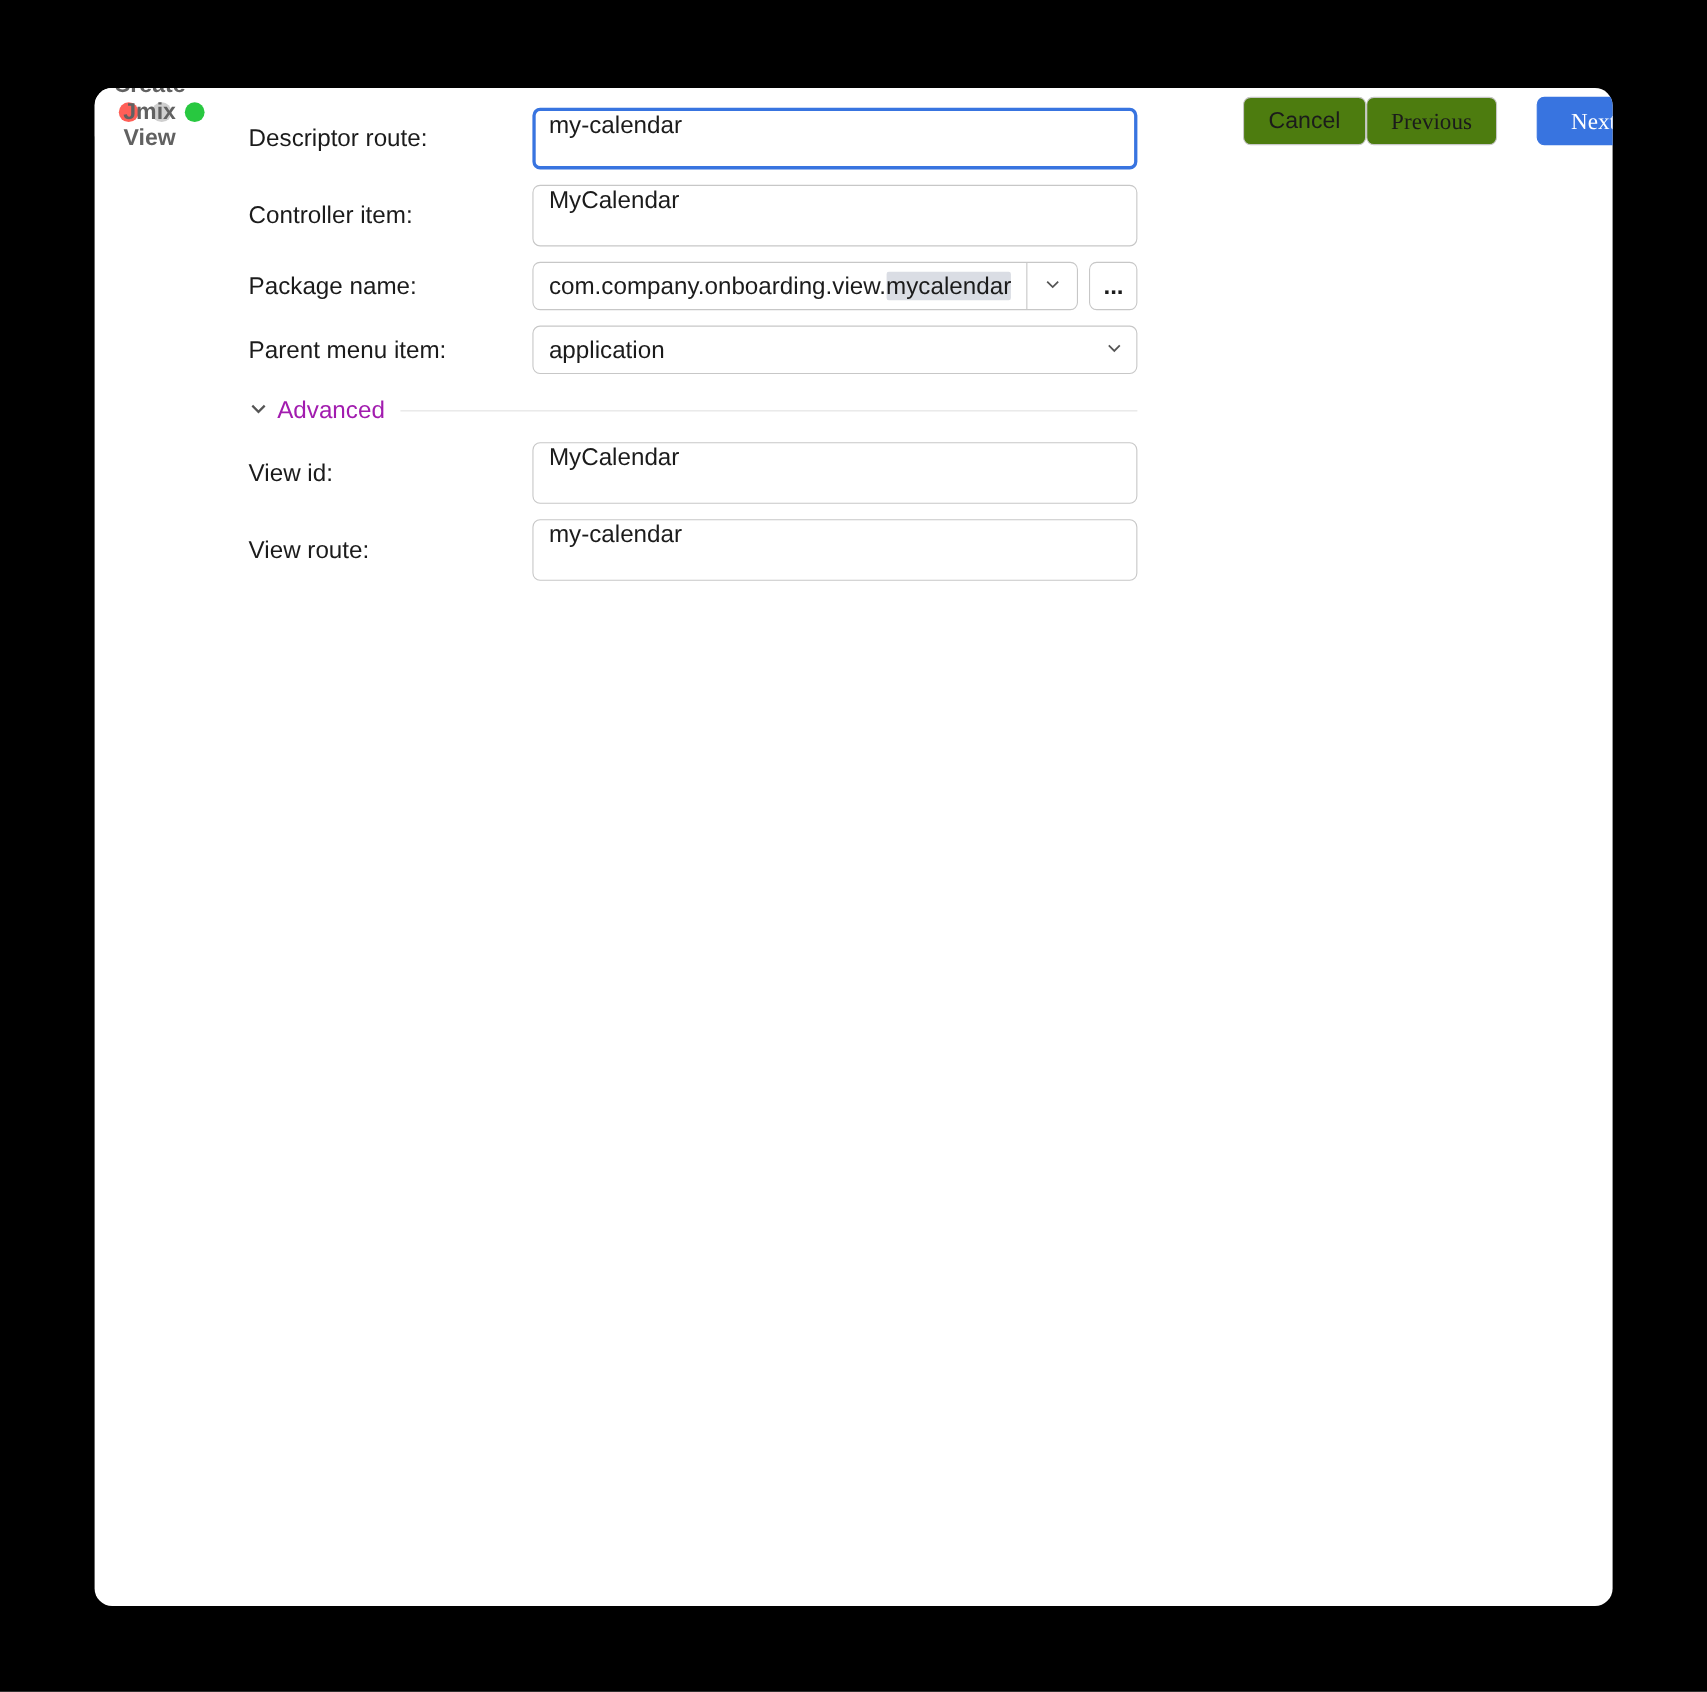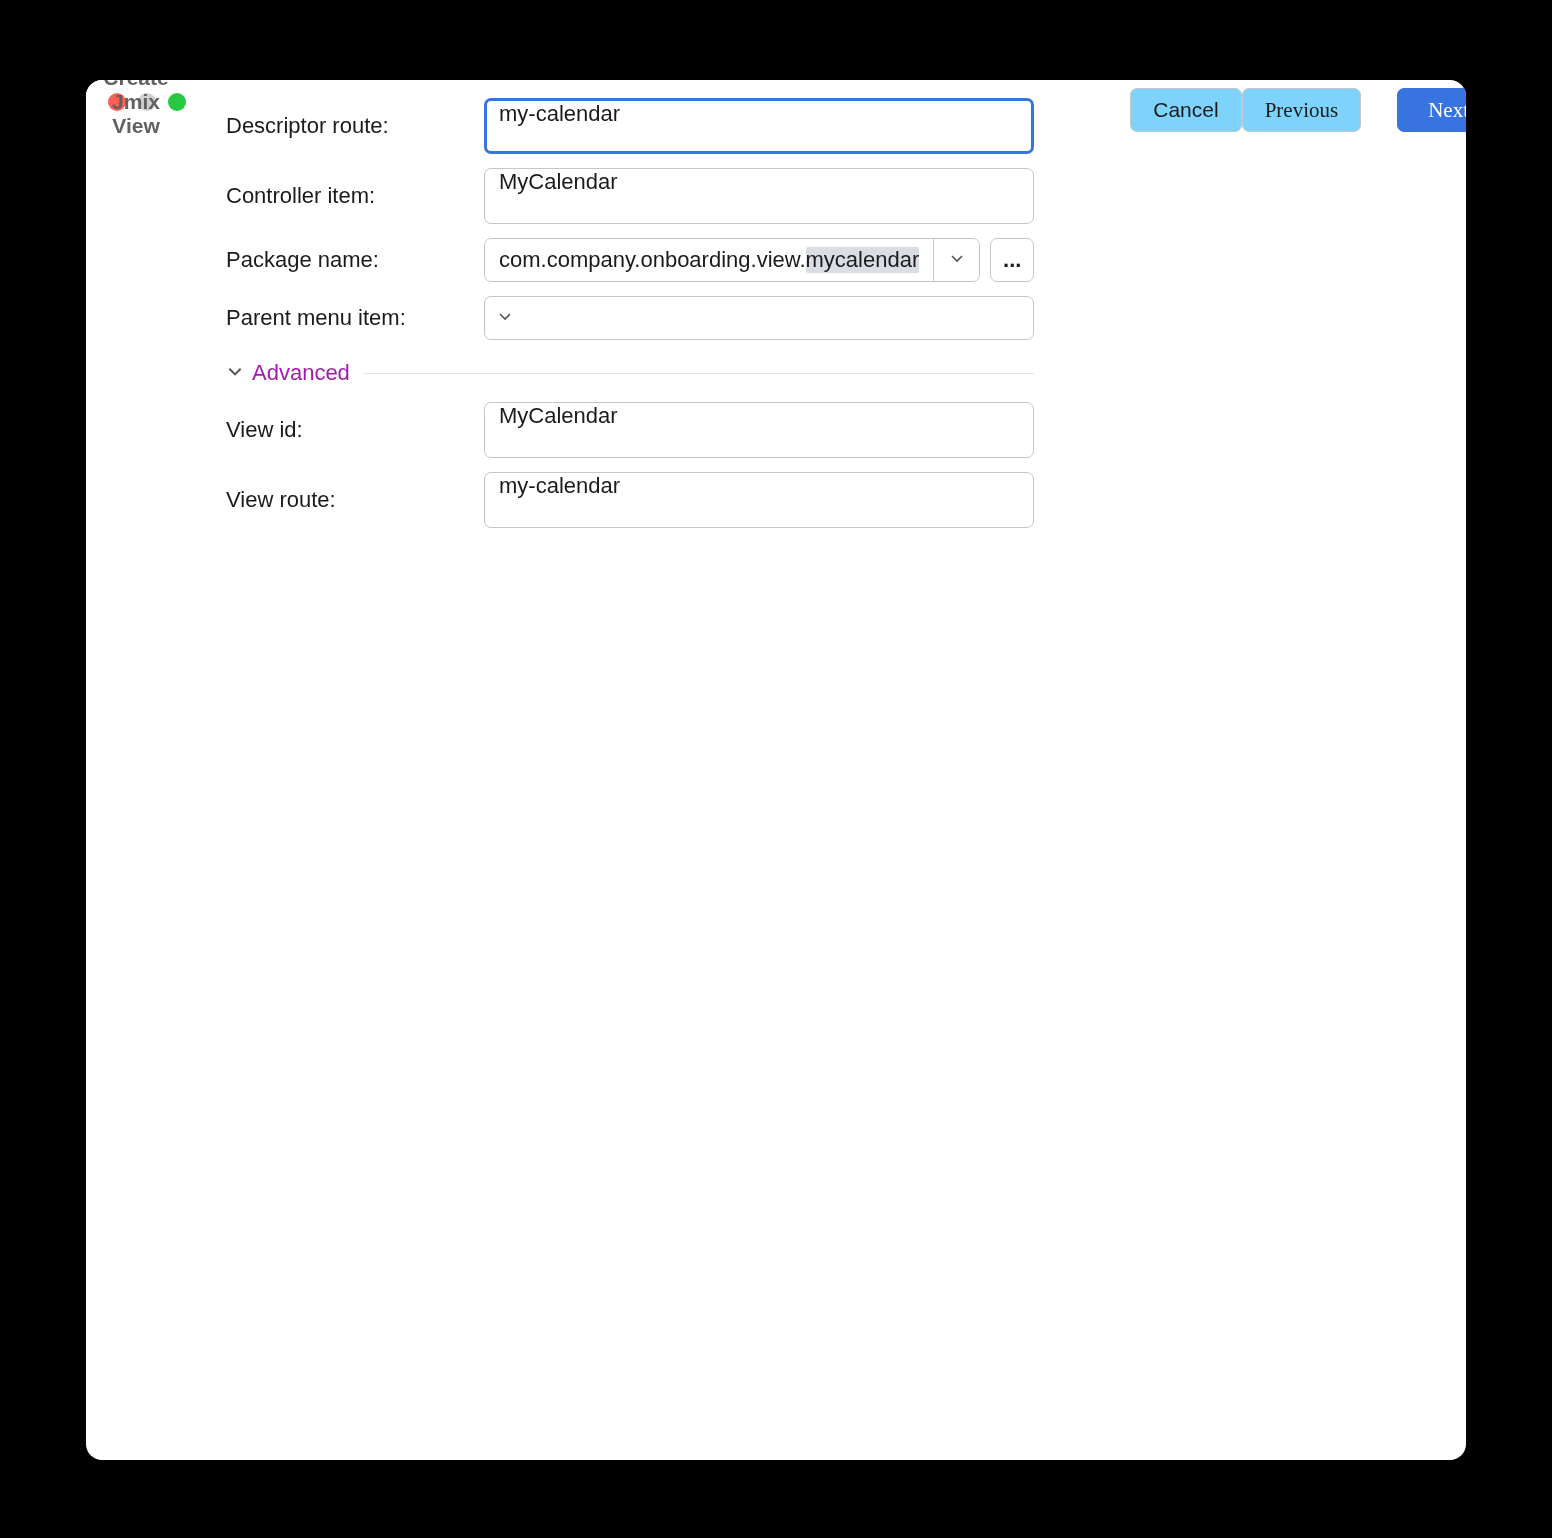--- a/index.html
+++ b/index.html
@@ -185,21 +185,21 @@
       padding: 0 56px 40px 56px;
       display: flex;
       align-items: center;
     }
     .btn {
       height: 44px;
       padding: 0 22px;
       border-radius: 7px;
       font-size: 21px;
       border: 1.5px solid #c7c7c7;
-      background: #7dd3fc;
+      background: #4d7c0f;
       color: #1b1b1b;
       display: flex;
       align-items: center;
       justify-content: center;
       cursor: default;
     }
     .btn.primary {
       background: #3874e0;
       border-color: #3874e0;
       color: #ffffff;
@@ -257,20 +257,21 @@
         </div>
         <div class="more-btn">
           <span>...</span>
         </div>
       </div>
     </div>
 
     <div class="form-row">
       <div class="label">Parent menu item:</div>
       <div class="select">
+        <div class="select-text">application</div>
         <div class="select-chevron">
           <span>
             <svg viewBox="0 0 16 16" fill="none" stroke="#555" stroke-width="1.6">
                 <polyline points="3,6 8,11 13,6"></polyline>
               </svg>
           </span>
         </div>
       </div>
     </div>
 

